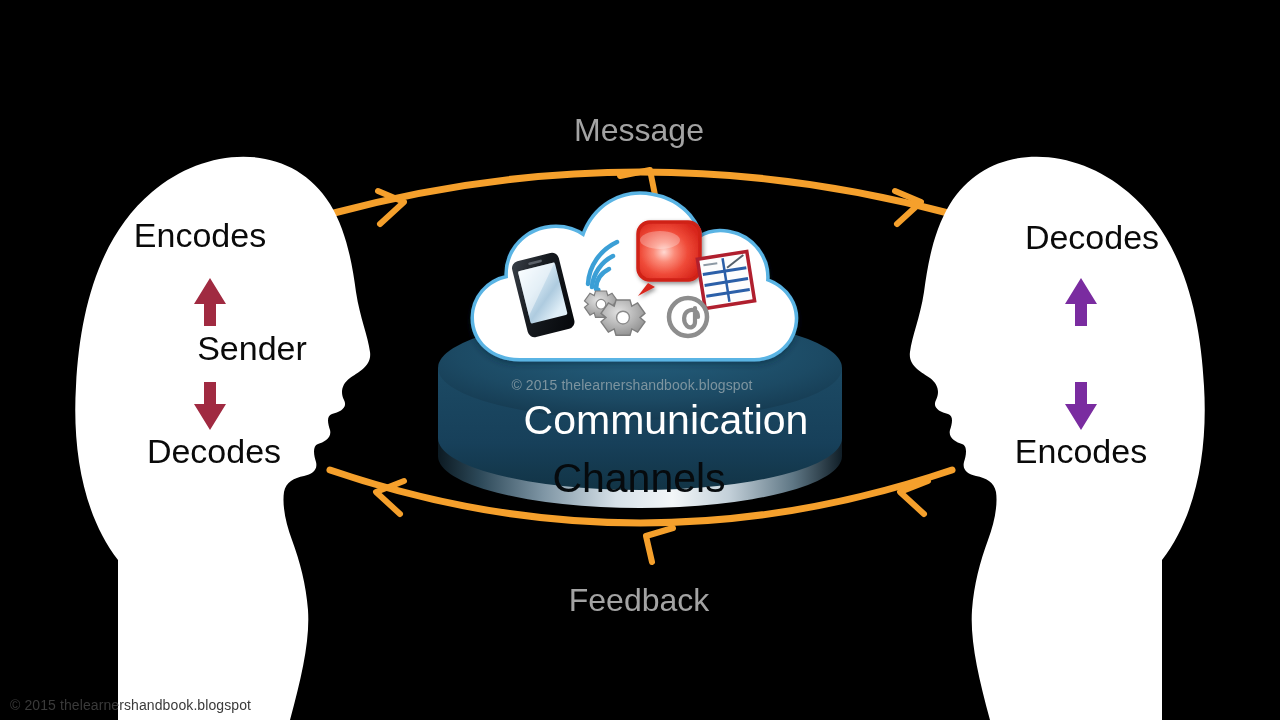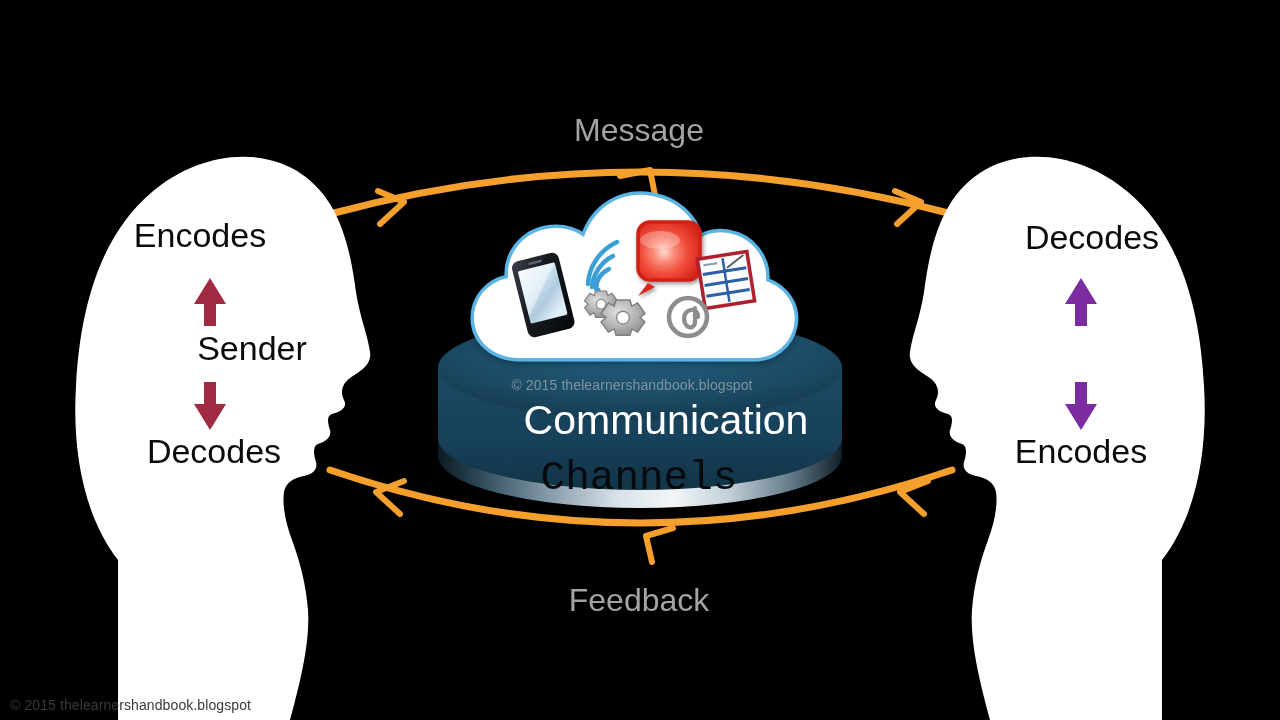--- a/index.html
+++ b/index.html
@@ -64,21 +64,20 @@
     font-size: 41px;
     text-align: center;
     transform: translateX(-50%);
     margin-left: 27px;
   }
   #cyl-sub {
     left: 639px; top: 458px;
     color: #060a0d;
     font-size: 41px;
     transform: translateX(-50%);
-    font-family: Liberation Mono, monospace;
   }
   #center-watermark {
     left: 632px; top: 378px;
     color: #7d949f;
     font-size: 14px;
     text-align: center;
     transform: translateX(-50%);
     letter-spacing: 0.1px;
   }
   #corner-watermark {

